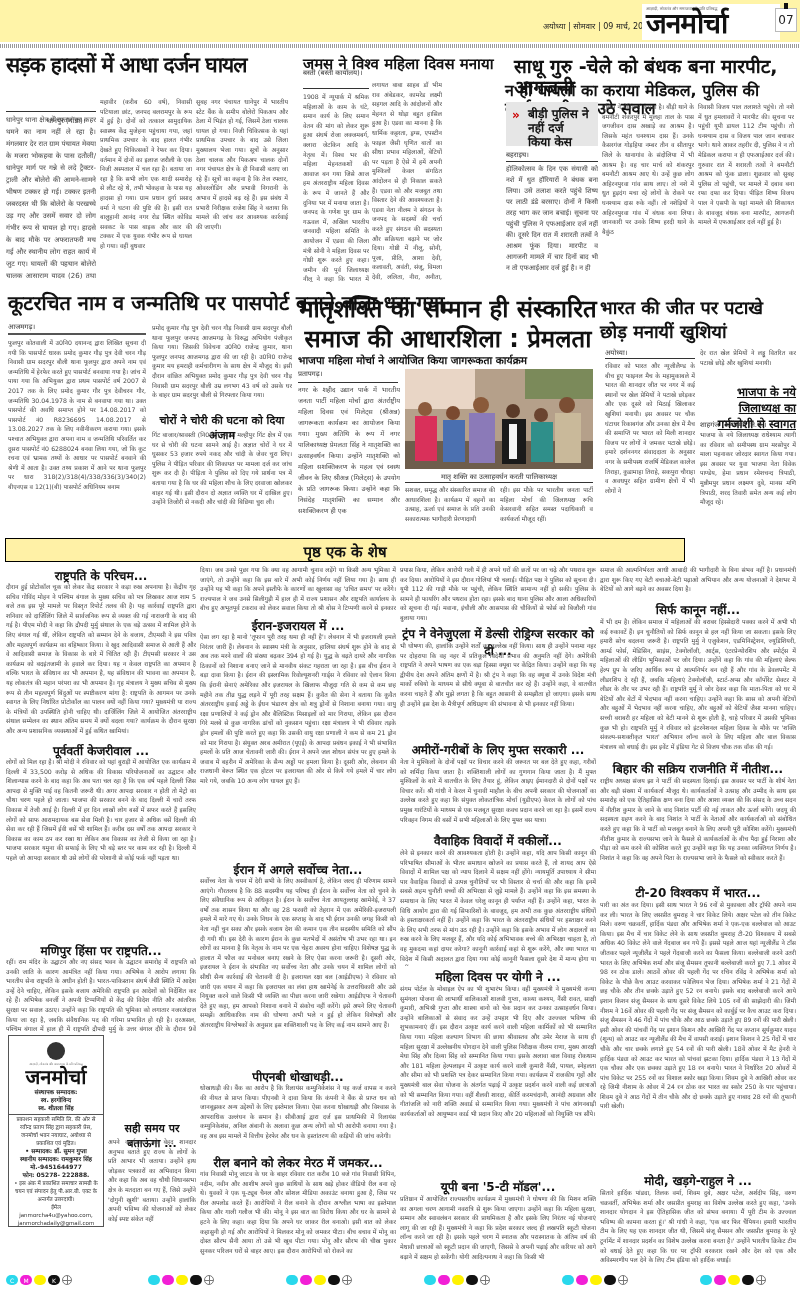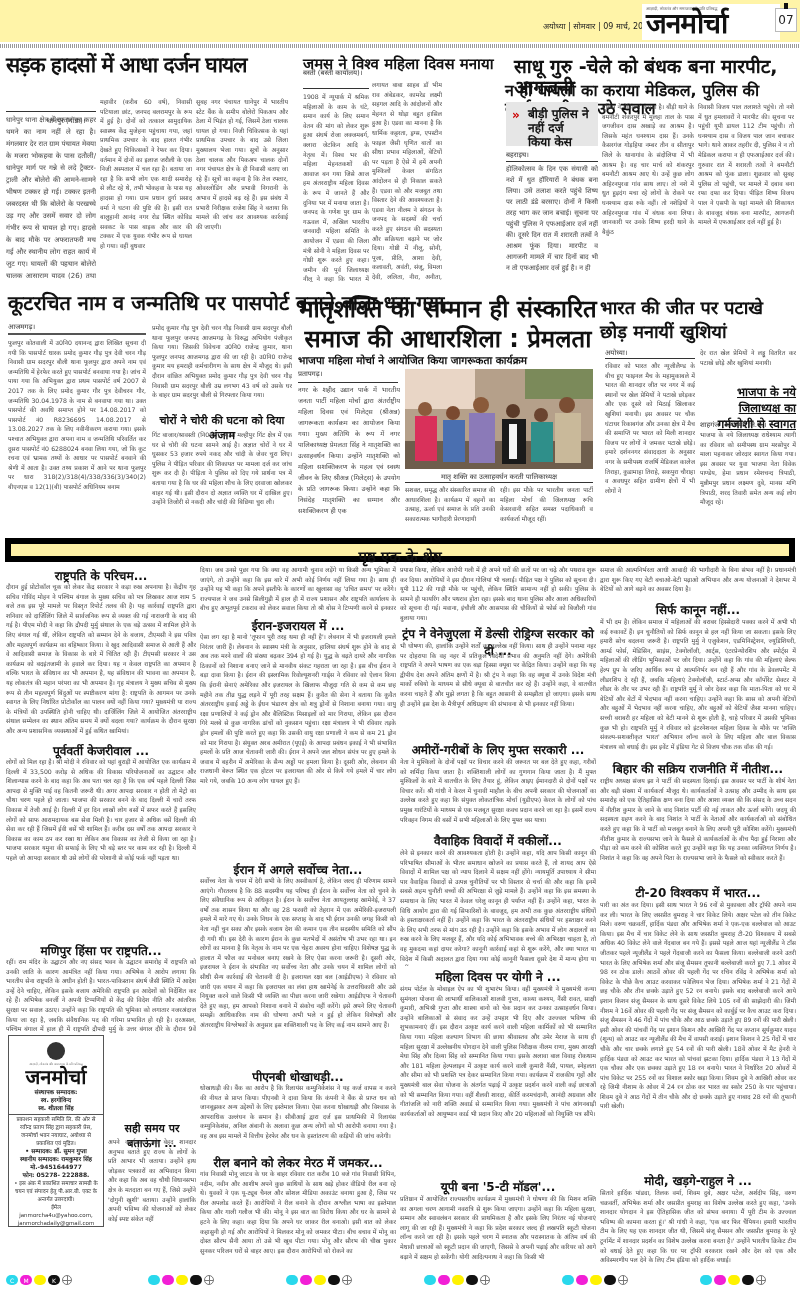--- a/index.html
+++ b/index.html
@@ -25,21 +25,21 @@
   .col { position: absolute; font-size: 6.2px; line-height: 9.6px; color: #444; text-align: justify; overflow: hidden; }
   .subhead { position: absolute; font-weight: bold; color: #111; text-align: center; font-size: 12px; }
 
   .callout { position: absolute; left: 176px; top: 104px; width: 92px; height: 44px; background: #e6e6e6; }
   .callout-mark { position: absolute; left: 6px; top: 6px; color: #c00; font-size: 12px; font-weight: bold; }
   .callout-text { position: absolute; left: 22px; top: 5px; right: 8px; font-size: 12px; font-weight: bold; color: #111; line-height: 14px; }
 
   .photo { position: absolute; left: 405px; top: 369px; width: 188px; height: 100px; overflow: hidden; background: #8a6e56; }
   .photo-caption { position: absolute; left: 405px; top: 472px; width: 188px; font-size: 7px; color: #333; text-align: center; }
 
-  .band { position: absolute; left: 5px; top: 538px; width: 790px; height: 24px; background: #fff1a6; border: 6px solid #000000; }
+  .band { position: absolute; left: 5px; top: 538px; width: 680px; height: 24px; background: #fff1a6; border: 1px solid #000000; }
   .band-title { position: absolute; left: 0; right: 0; top: 2px; text-align: center; font-size: 15px; font-weight: bold; color: #111; }
 
   .imprint { position: absolute; left: 8px; top: 1035px; width: 96px; height: 192px; border: 1px solid #555; background: #fff; text-align: center; }
   .imprint .pen { margin: 6px auto 0; width: 18px; height: 18px; border-radius: 50%; background: #333; }
   .imprint .tagline { font-size: 3px; color: #666; margin-top: 2px; }
   .imprint .big { font-size: 20px; font-weight: bold; color: #111; line-height: 22px; }
   .imprint .line { font-size: 6px; color: #222; line-height: 8px; font-weight: bold; }
   .imprint .small { font-size: 5.5px; color: #333; line-height: 8px; padding: 0 3px; }
 
   .regmarks { position: absolute; left: 0; top: 1275px; width: 800px; height: 14px; }

